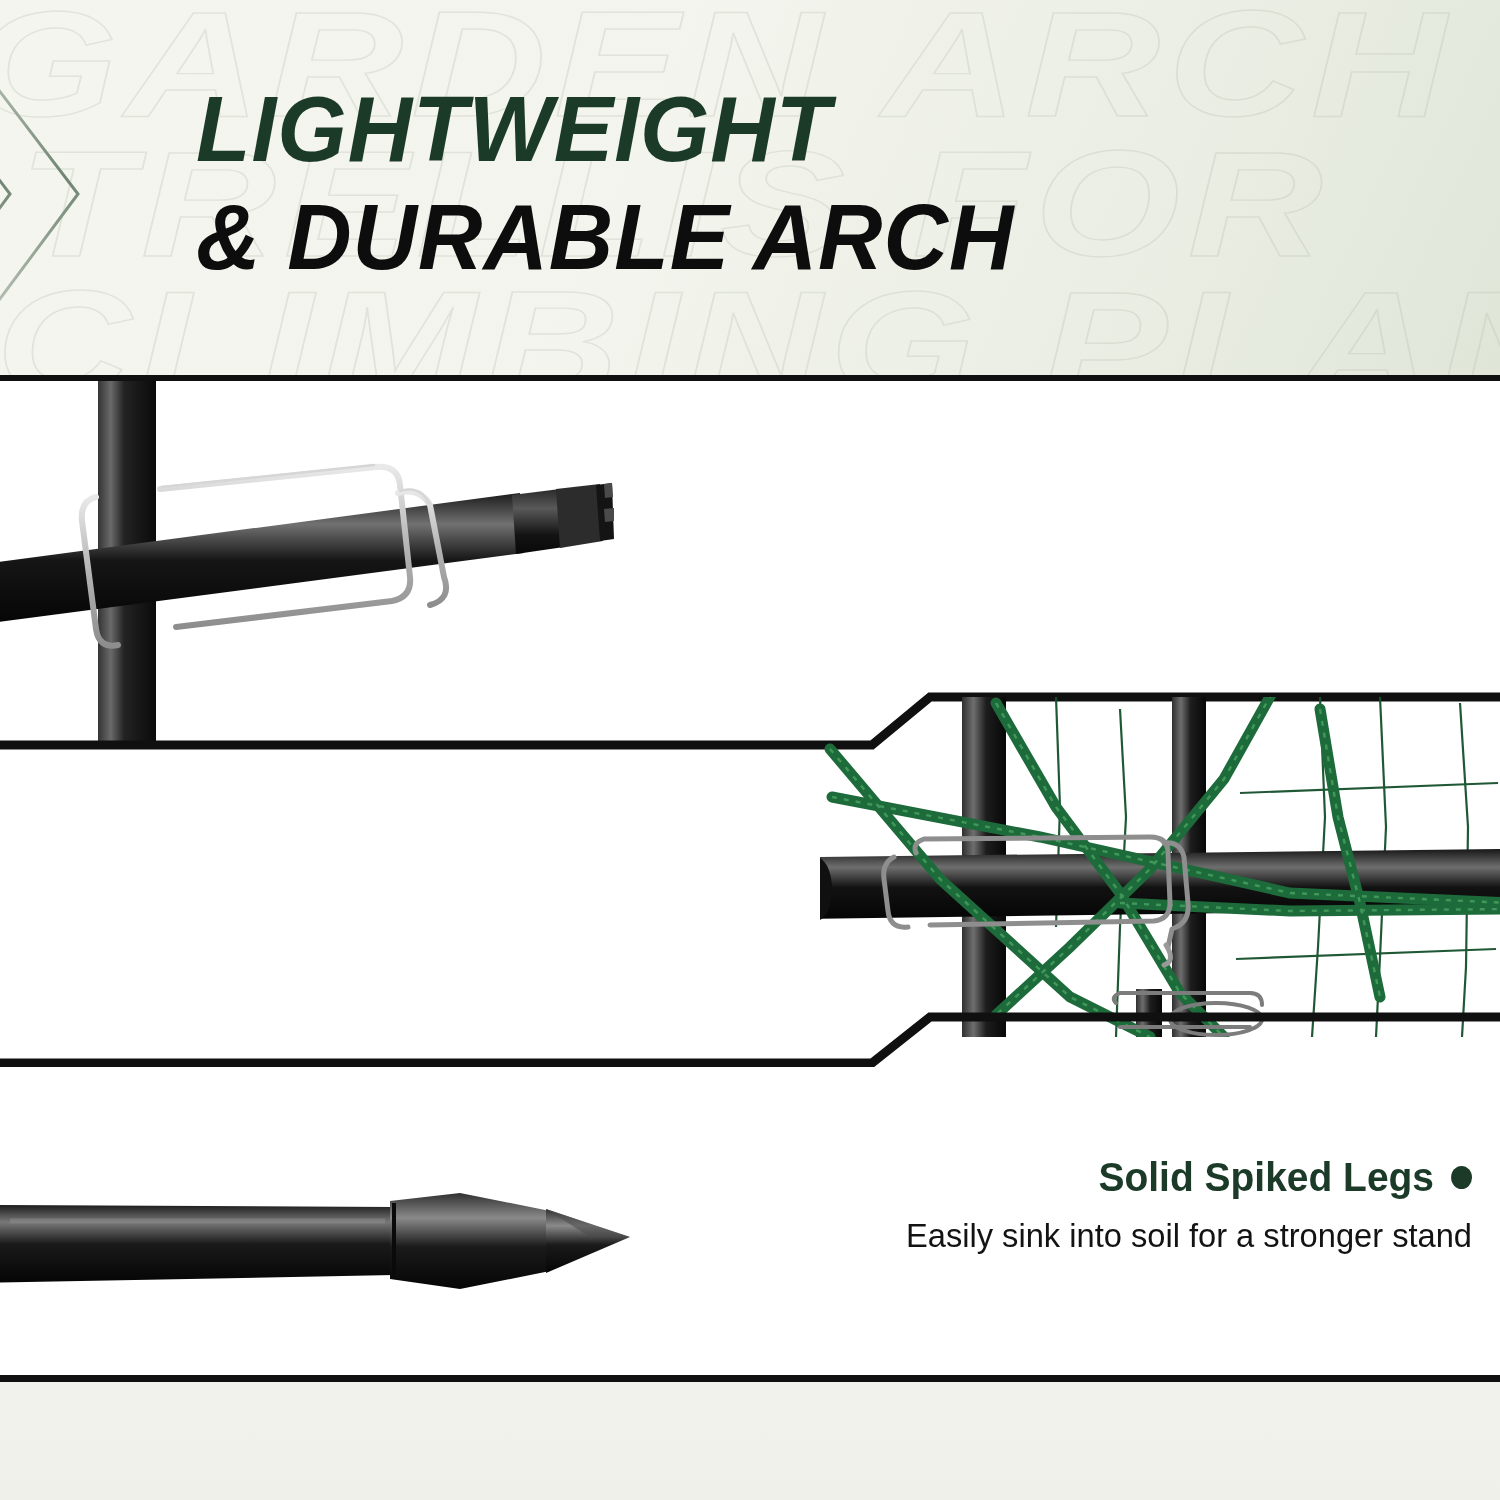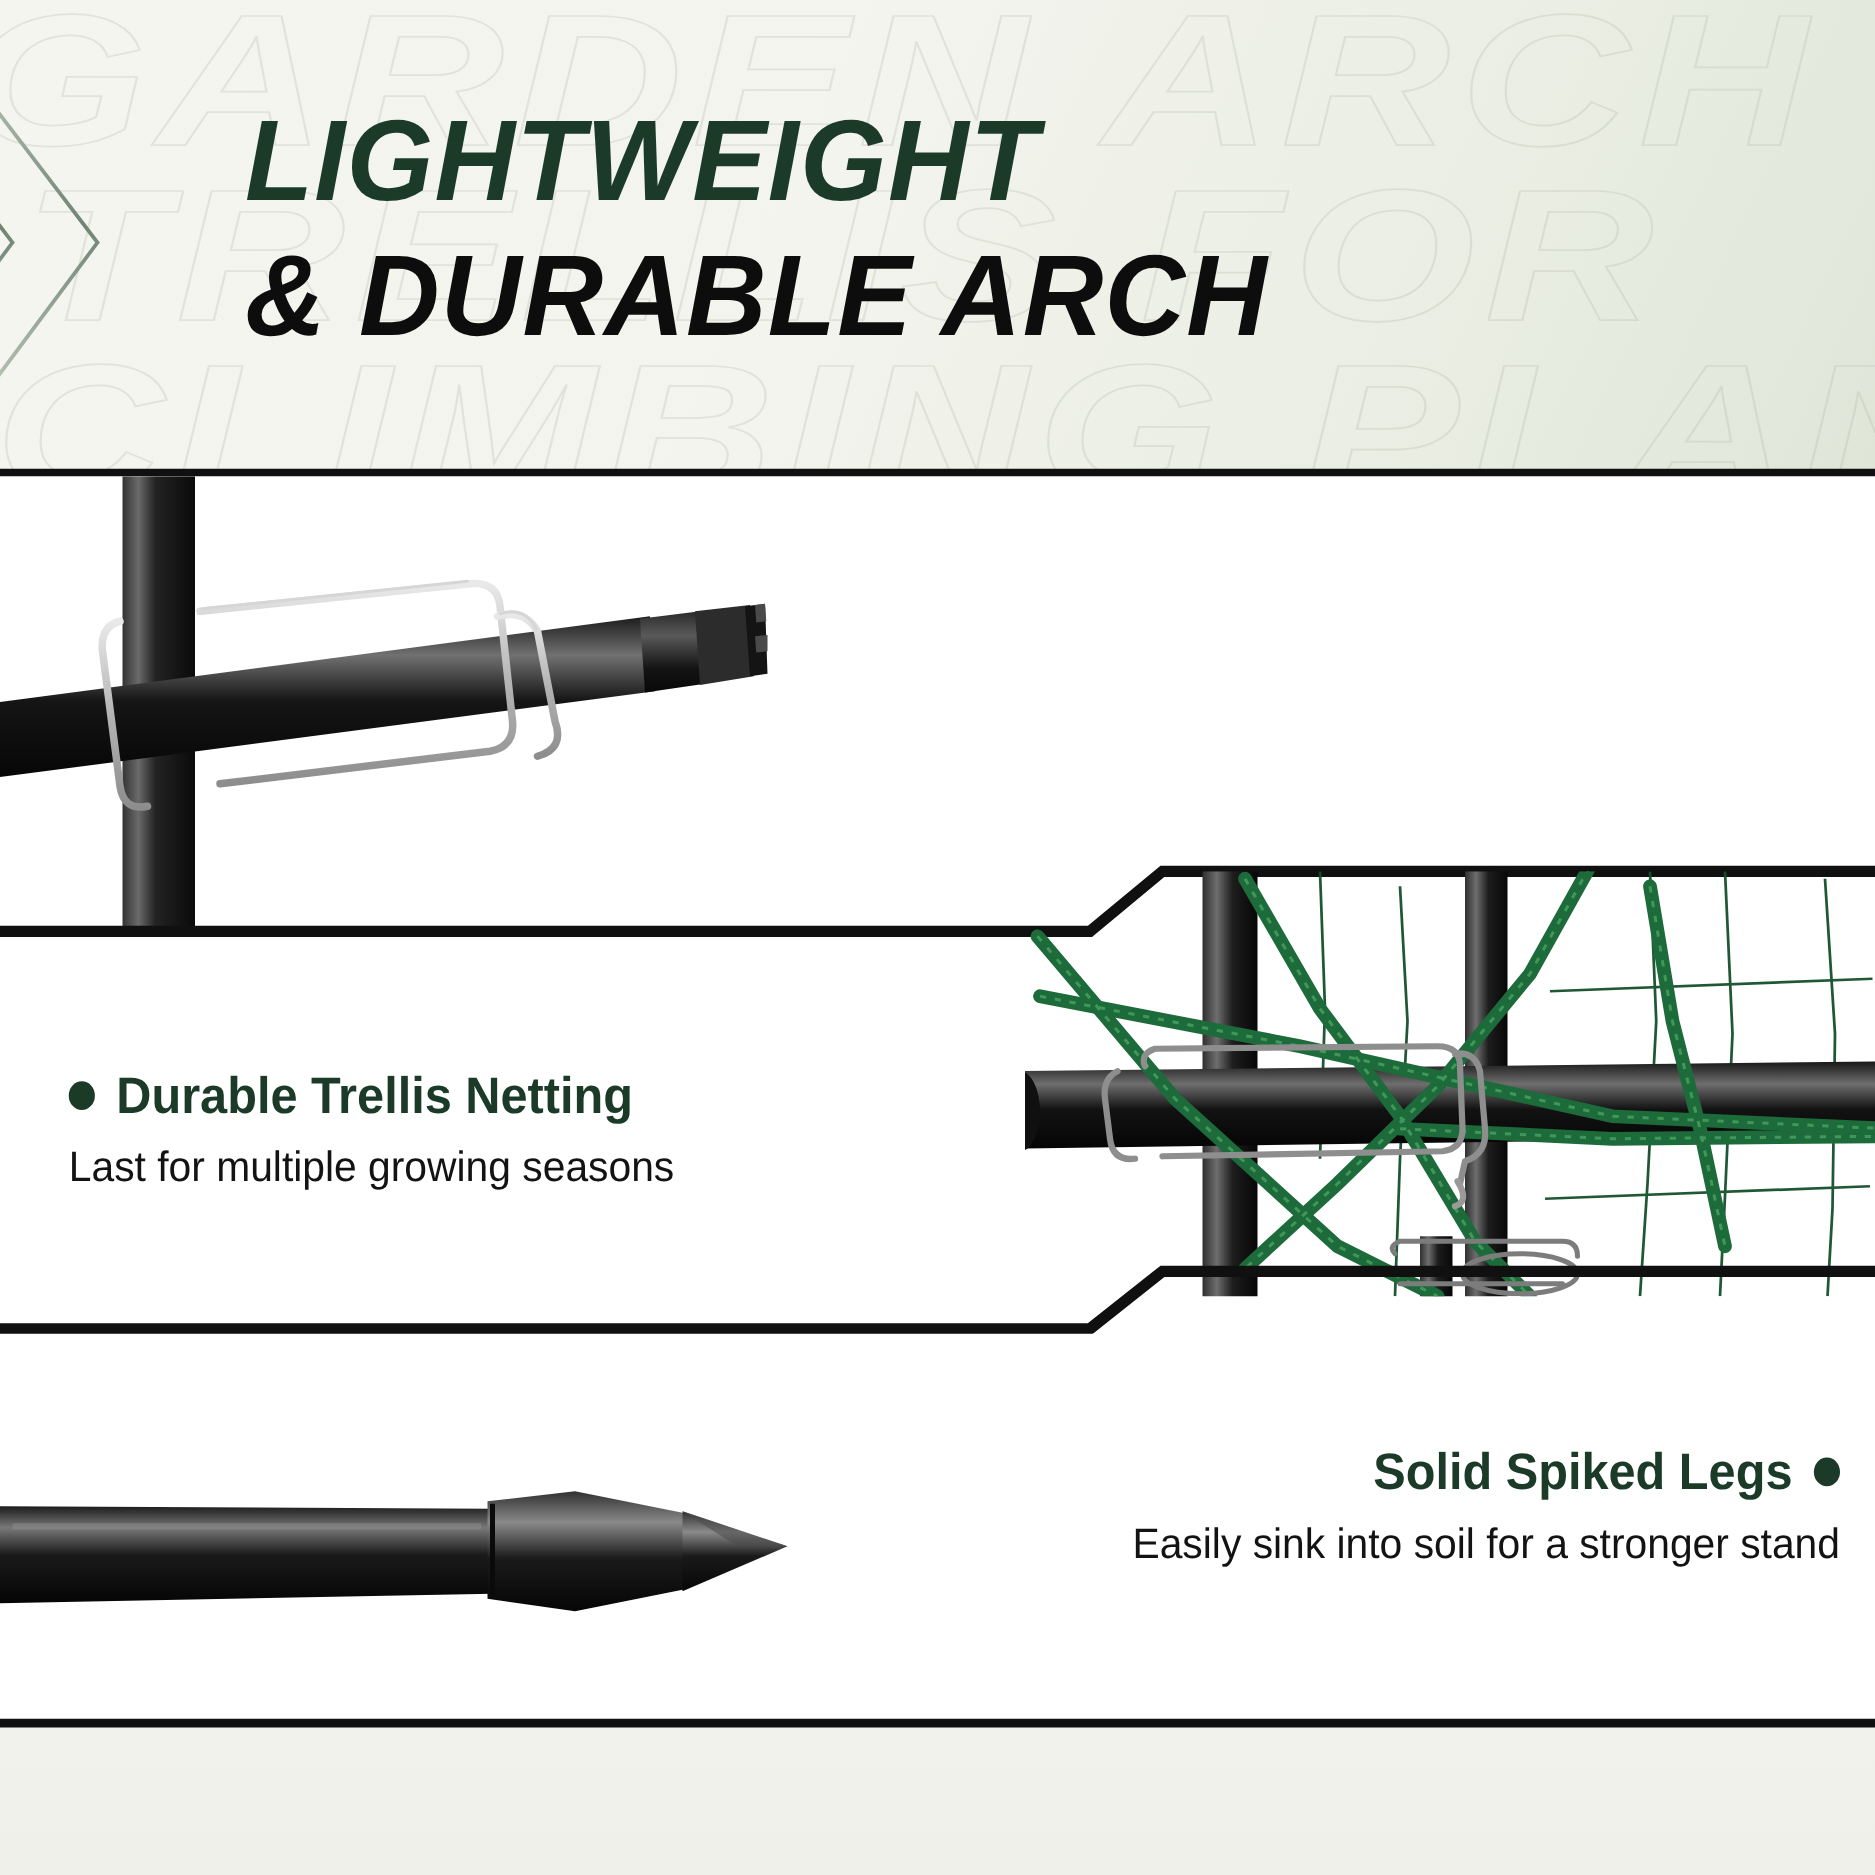--- a/index.html
+++ b/index.html
@@ -272,27 +272,20 @@
       </g>
       <path d="M 346 248 Q 356 264 344 268" fill="none" stroke="#9a9a9a" stroke-width="5" stroke-linecap="round"></path>
 
       <g fill="none" stroke="#7c7c7c" stroke-width="4" stroke-linecap="round">
         <path d="M 296 306 Q 290 300 300 296 L 430 296 Q 442 296 442 308"></path>
         <path d="M 300 330 L 430 330"></path>
         <ellipse cx="396" cy="322" rx="46" ry="16"></ellipse>
       </g>
     </svg>
 
-    <div id="sec2-text">
-      <div class="feat-title left">
-        <span class="dot"></span>
-        <span>Durable Trellis Netting</span>
-      </div>
-      <div class="feat-sub left">Last for multiple growing seasons</div>
-    </div>
   </div>
 
   <svg class="rule-black" style="left:0; top:1008px; width:1500px; height:70px; background:none;" viewBox="0 0 1500 70" preserveAspectRatio="none">
     <path d="M 0 55 L 872 55 L 930 9 L 1500 9" fill="none" stroke="#101010" stroke-width="9"></path>
   </svg>
 
   <div id="sec3">
 
     <svg id="sec3-photo" viewBox="0 0 680 160">
       <defs>

